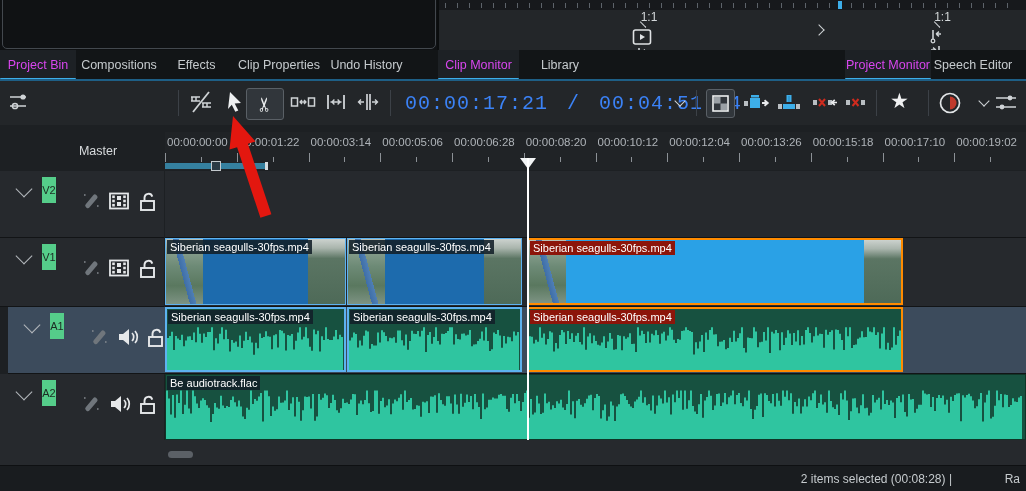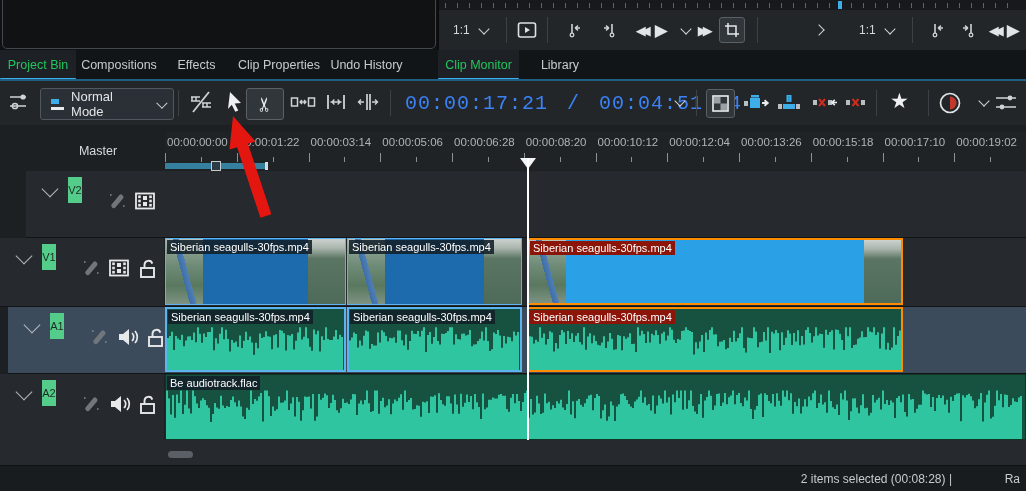--- a/index.html
+++ b/index.html
@@ -11,36 +11,36 @@
   #top-strip{left:0;top:0;width:1026px;height:50px;background:#0f1113;}
   #bin-box{left:2px;top:-10px;width:432px;height:57px;background:#101214;
            border:1px solid #43484e;border-radius:5px;}
   .monitor-panel{top:0;height:50px;background:#1e2124;}
   #clip-monitor-panel{left:437px;width:406px;border-left:2px solid #0b0d0e;border-right:2px solid #0b0d0e;}
   #project-monitor-panel{left:845px;width:181px;}
   .tickstrip{position:absolute;left:0;top:0;right:0;height:10px;background:#17191c;}
   .tickstrip .tk{position:absolute;top:3px;width:1px;height:5px;background:#5d636a;}
   .tickstrip .bluemark{position:absolute;top:1px;width:4px;height:8px;background:#3daee9;}
   .mon-toolbar{position:absolute;left:0;top:10px;right:0;height:40px;background:#232629;
-               display:flex;align-items:center;gap:0;}
+               display:flex;align-items:center;gap:0;flex-direction:column;}
   .mon-zoom{font-size:12px;color:#d4d8da;margin-left:14px;}
   .vsep{width:1px;height:26px;background:#3c4147;margin:0 10px;}
   .chev{display:inline-block;width:7px;height:7px;border-right:1.7px solid #cfd3d6;
         border-bottom:1.7px solid #cfd3d6;transform:rotate(45deg);margin:0 8px 3px 10px;}
   .chev.right{transform:rotate(-45deg);}
   .tbtn{display:flex;align-items:center;justify-content:center;color:#e2e5e7;}
   .glyph{font-size:15px;line-height:1;}
   .dbl{letter-spacing:-5px;margin-right:5px;font-size:13px;}
   .boxed{border:1px solid #5a6066;background:#31363b;border-radius:3px;}
 
   
   #tabbar{left:0;top:50px;width:1026px;height:31px;background:#121517;}
   .tab{position:absolute;top:0;height:29px;display:flex;align-items:center;justify-content:center;
        color:#c6cbce;font-size:12.5px;white-space:nowrap;padding:0 12px;}
-  .tab.active{background:#1d2125;color:#22c55e;}
+  .tab.active{background:#1d2125;color:#d946ef;}
   .tab.active::after{content:"";position:absolute;left:0;right:0;bottom:-2px;height:3px;background:#3daee9;border-radius:1px;}
   #tab-underline{left:0;top:79px;width:1026px;height:2px;background:#1e5f86;}
 
   
   #tl-toolbar{left:0;top:81px;width:1026px;height:44px;background:#232629;border-bottom:1px solid #131518;}
   .tsep{position:absolute;top:9px;width:1px;height:26px;background:#3c4147;}
   #mode-dropdown{left:40px;top:7px;width:132px;height:30px;background:#2b3036;border:1px solid #51575e;
                  border-radius:3px;display:flex;align-items:center;}
   #mode-dropdown .mode-icon{width:13px;height:11px;margin:0 8px 0 10px;position:relative;}
   #mode-dropdown .mode-icon i{position:absolute;left:0;bottom:0;width:13px;height:3px;background:#e8eaec;}
@@ -218,40 +218,34 @@
   </div>
 
   <div class="abs" id="tabbar">
       <div class="tab active" style="left: 0px; width: 52px;">Project Bin</div>
       <div class="tab" style="left: 77px; width: 60px;">Compositions</div>
       <div class="tab" style="left: 164px; width: 41px;">Effects</div>
       <div class="tab" style="left: 231px; width: 72px;">Clip Properties</div>
       <div class="tab" style="left: 328px; width: 53px;">Undo History</div>
       <div class="tab active" style="left: 438px; width: 57px;">Clip Monitor</div>
       <div class="tab" style="left: 521px; width: 54px;">Library</div>
+      <div class="tab active" style="left: 845px; width: 62px;">Project Monitor</div>
+      <div class="tab" style="left: 933px; width: 56px;">Speech Editor</div>
       <div class="tab" style="left: 1015px; width: 6px;">P</div>
     </div>
   <div class="abs" id="tab-underline"></div>
 
   <div class="abs" id="tl-toolbar">
     <span class="toolicon" style="left:8px;top:10px">
       <svg width="24" height="22" viewBox="0 0 24 22">
           <path d="M2 6h16M2 15h16" stroke="#cfd3d6" stroke-width="1.6"></path>
           <circle cx="15" cy="6" r="2.6" fill="#cfd3d6"></circle>
           <circle cx="7" cy="15" r="2.6" fill="none" stroke="#cfd3d6" stroke-width="1.5"></circle>
         </svg>
     </span>
-    <div class="abs" id="mode-dropdown">
-      <span class="mode-icon">
-          <i></i>
-          <b></b>
-        </span>
-      <span style="font-size:13px;color:#e2e5e7">Normal Mode</span>
-      <span class="chev" style="margin-left:14px"></span>
-    </div>
     <span class="tsep" style="left:178px"></span>
     <span class="toolicon" style="left:188px">
       <svg width="26" height="26" viewBox="0 0 26 26">
           <path d="M3 8h9M3 12h9M4 8v4M8 8v4M14 14h9M14 18h9M15 14v4M19 14v4" stroke="#cfd3d6" stroke-width="1.5" fill="none"></path>
           <path d="M21 3L5 23" stroke="#cfd3d6" stroke-width="1.8"></path>
         </svg>
     </span>
     <span class="toolicon" style="left:224px;top:9px">
       <svg width="22" height="24" viewBox="0 0 22 24">
           <path d="M6 2l11 11-6.3 0.4 3.6 7-3 1.4-3.5-7L4 19z" fill="#eef0f1"></path>
@@ -383,21 +377,21 @@
       <span class="rtick" style="left: 609.875px; top: 25px; height: 5px;"></span>
       <span class="rtick" style="left: 645.75px; top: 21px; height: 9px;"></span>
       <span class="rtick" style="left: 681.625px; top: 25px; height: 5px;"></span>
       <span class="rtick" style="left: 717.5px; top: 21px; height: 9px;"></span>
       <span class="rtick" style="left: 753.375px; top: 25px; height: 5px;"></span>
       <span class="rtick" style="left: 789.25px; top: 21px; height: 9px;"></span>
       <span class="rtick" style="left: 825.125px; top: 25px; height: 5px;"></span>
     </div>
 
   <div id="headers-root">
-      <div class="hdr abs" style="top: 171px; height: 66px; background: rgb(38, 41, 45); margin-left: 26px;">
+      <div class="hdr abs" style="top: 171px; height: 66px; background: rgb(38, 41, 45);">
         <span class="tchev"></span>
         <span class="badge">V2</span>
         <span style="left: 80px; position: absolute; top: 10px;">
           <svg width="22" height="22" viewBox="0 0 22 22">
             <rect x="9" y="2" width="5" height="16" rx="2.2" transform="rotate(40 11 10)" fill="#70767c"></rect>
             <path d="M4 4l1.6 0M4.8 3.2v1.6 M17 15l1.6 0M17.8 14.2v1.6" stroke="#8b9196" stroke-width="1.2"></path>
           </svg>
         </span>
         <span style="left: 108px; position: absolute; top: 10px;">
           <svg width="22" height="20" viewBox="0 0 22 20">

